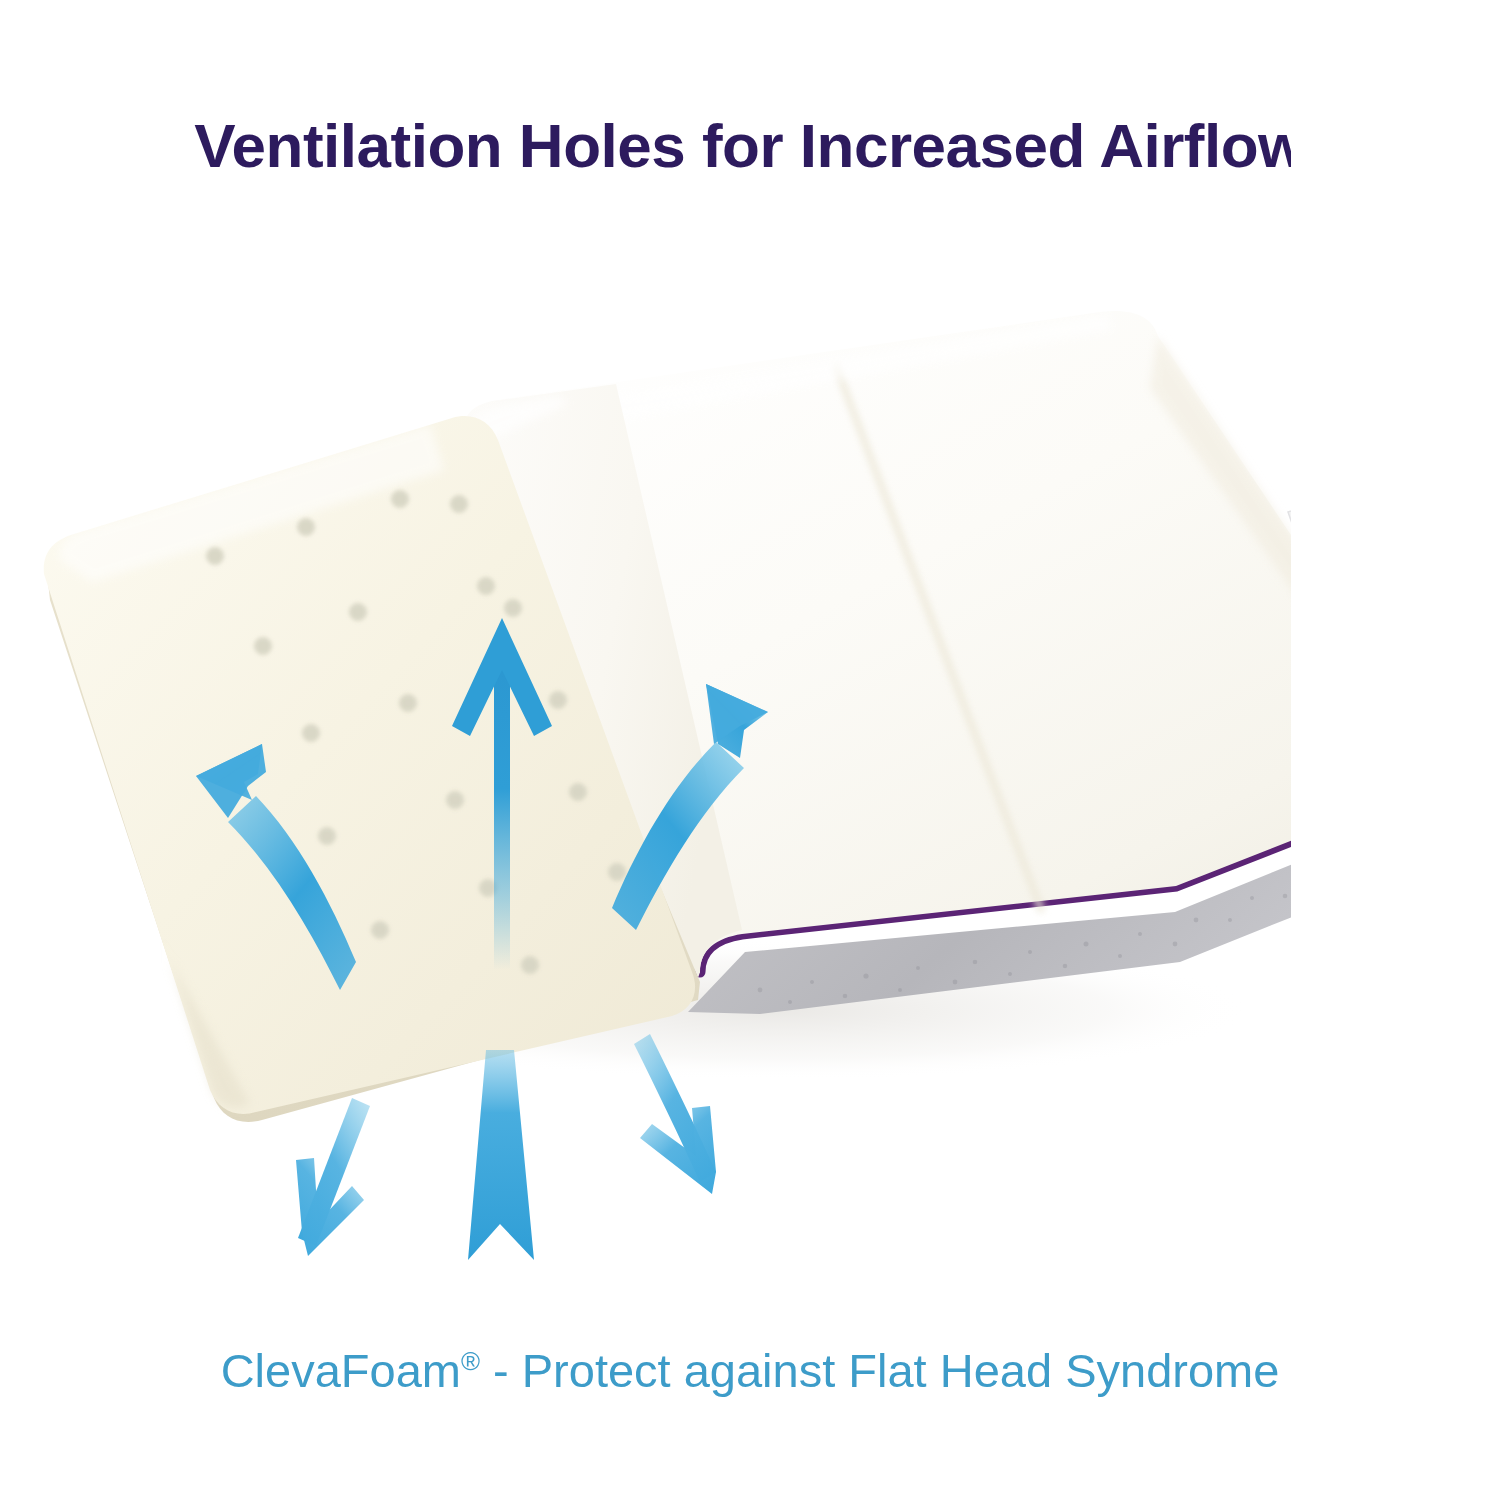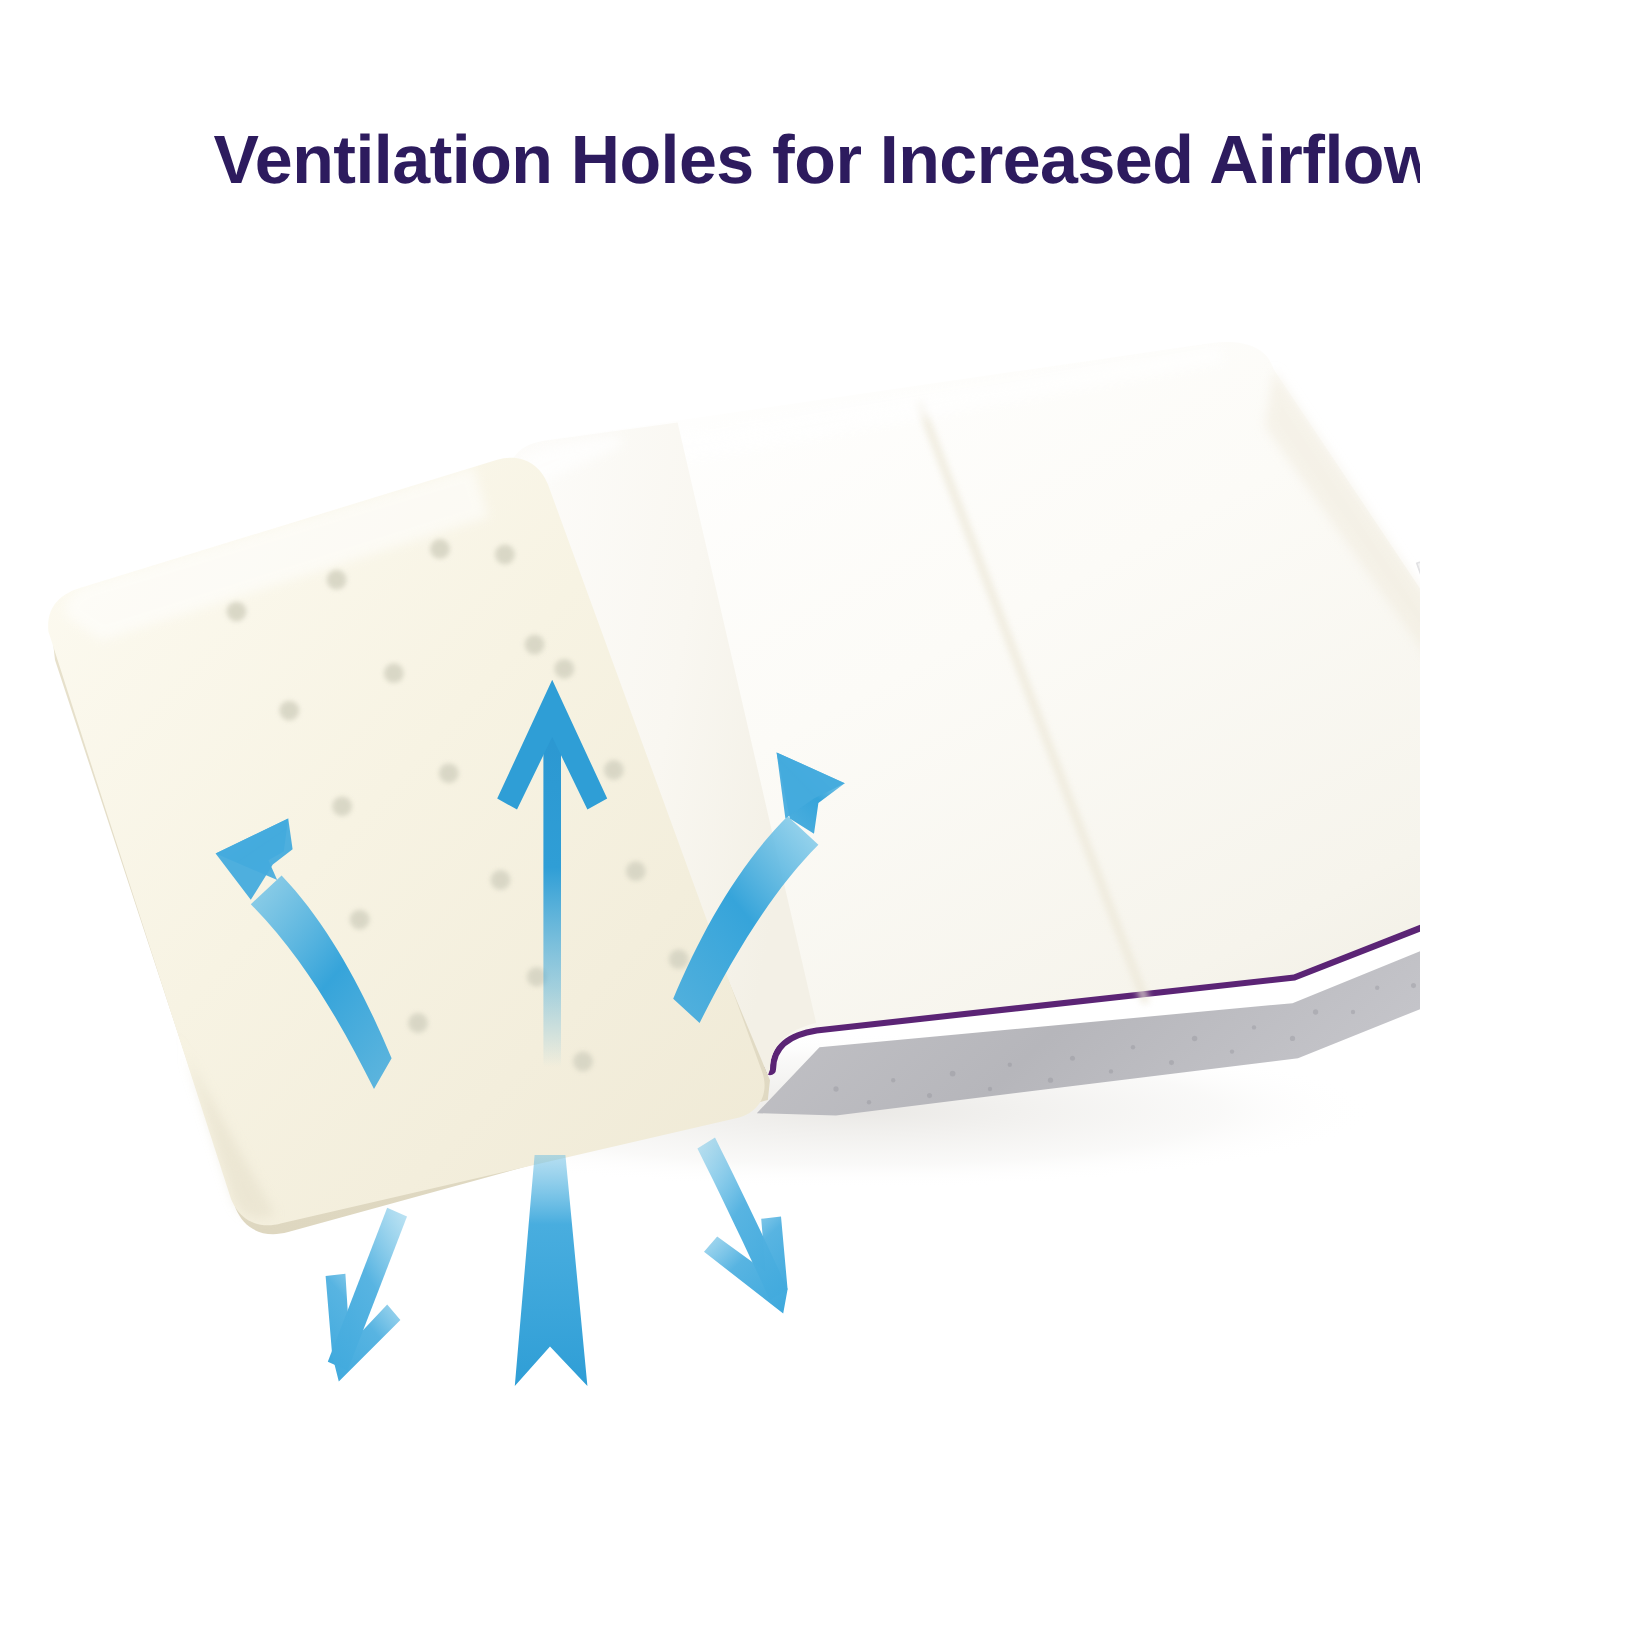--- a/index.html
+++ b/index.html
@@ -388,14 +388,17 @@
 
     </svg>
   </div>
 
   <div class="tag-label" id="tag-white-text">
     <span>Cleva</span><br>
     <span>Foam®</span>
   </div>
   <div class="tag-label" id="tag-purple-text">clevamama®</div>
 
+  <div id="caption">
+    <span>ClevaFoam</span><span class="reg">®</span><span> - Protect against Flat Head Syndrome</span>
+  </div>
 
 </div>
 
 </body></html>

